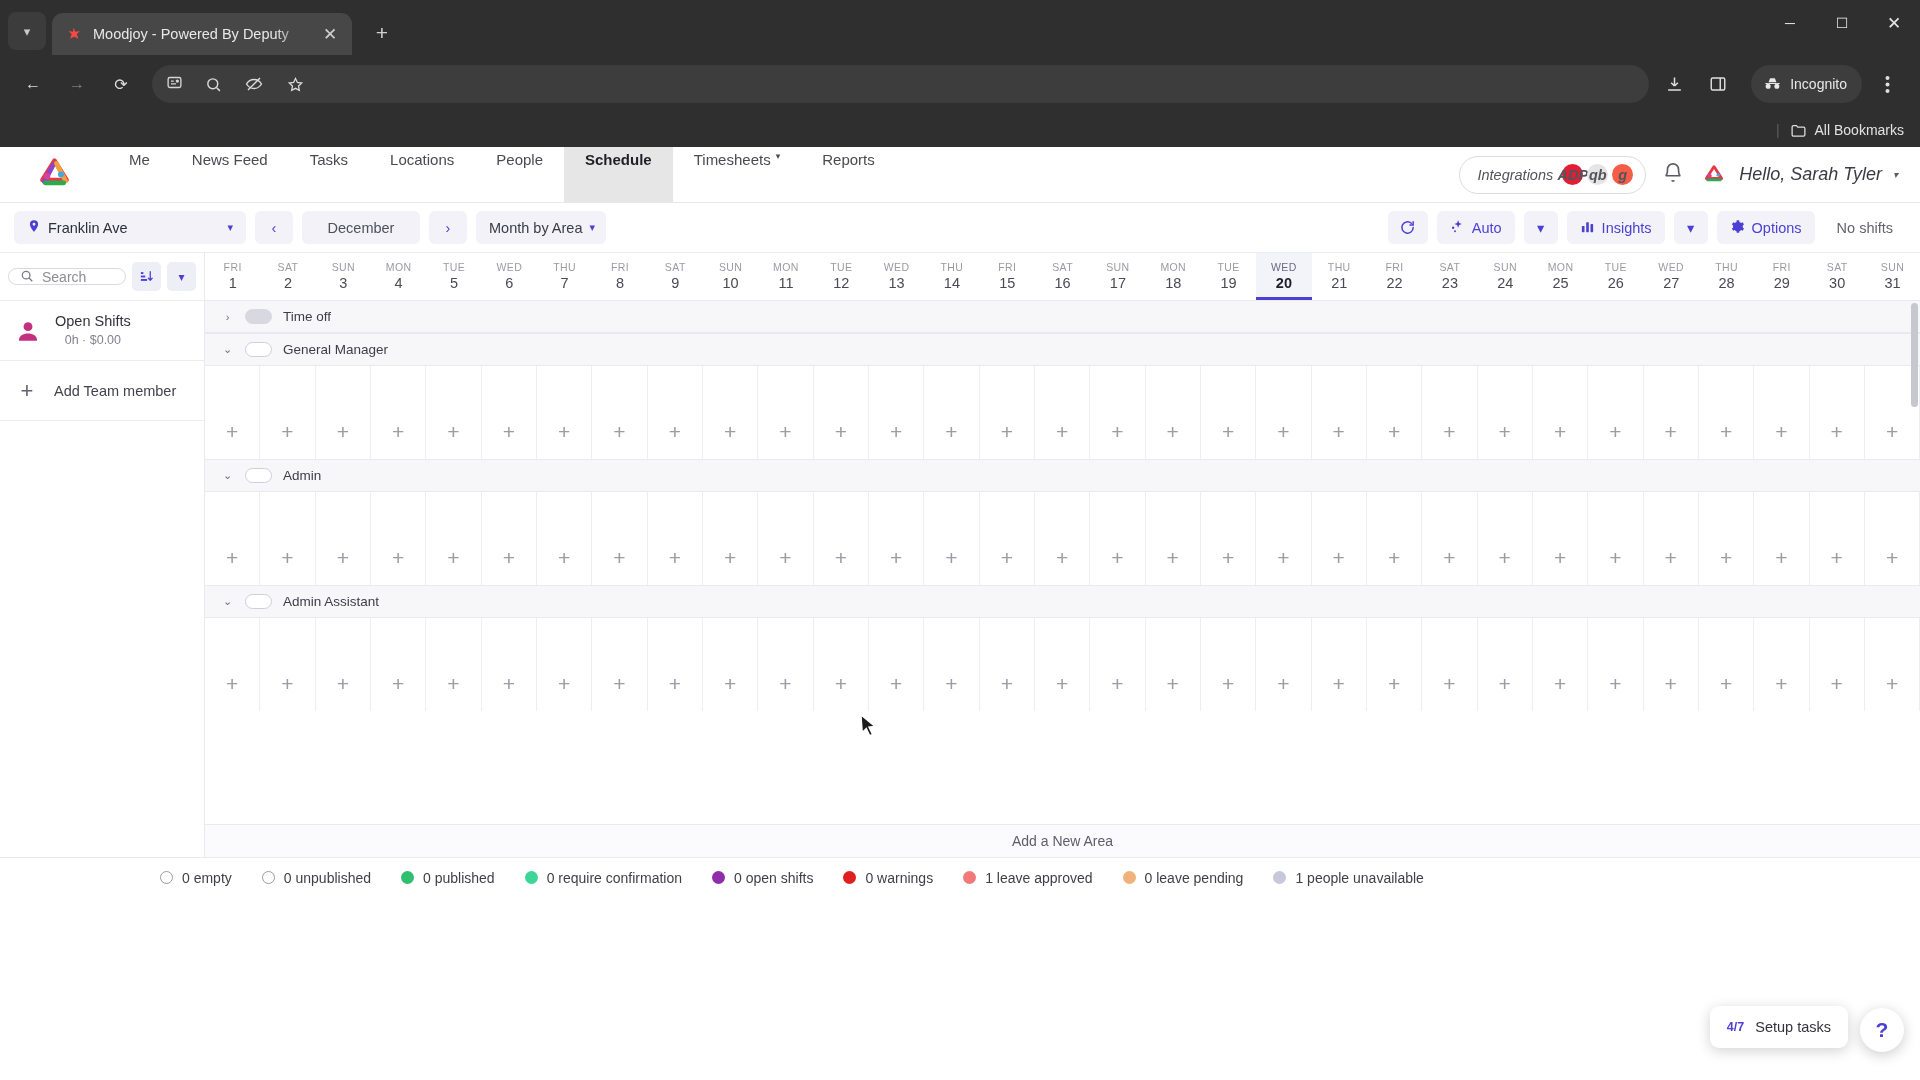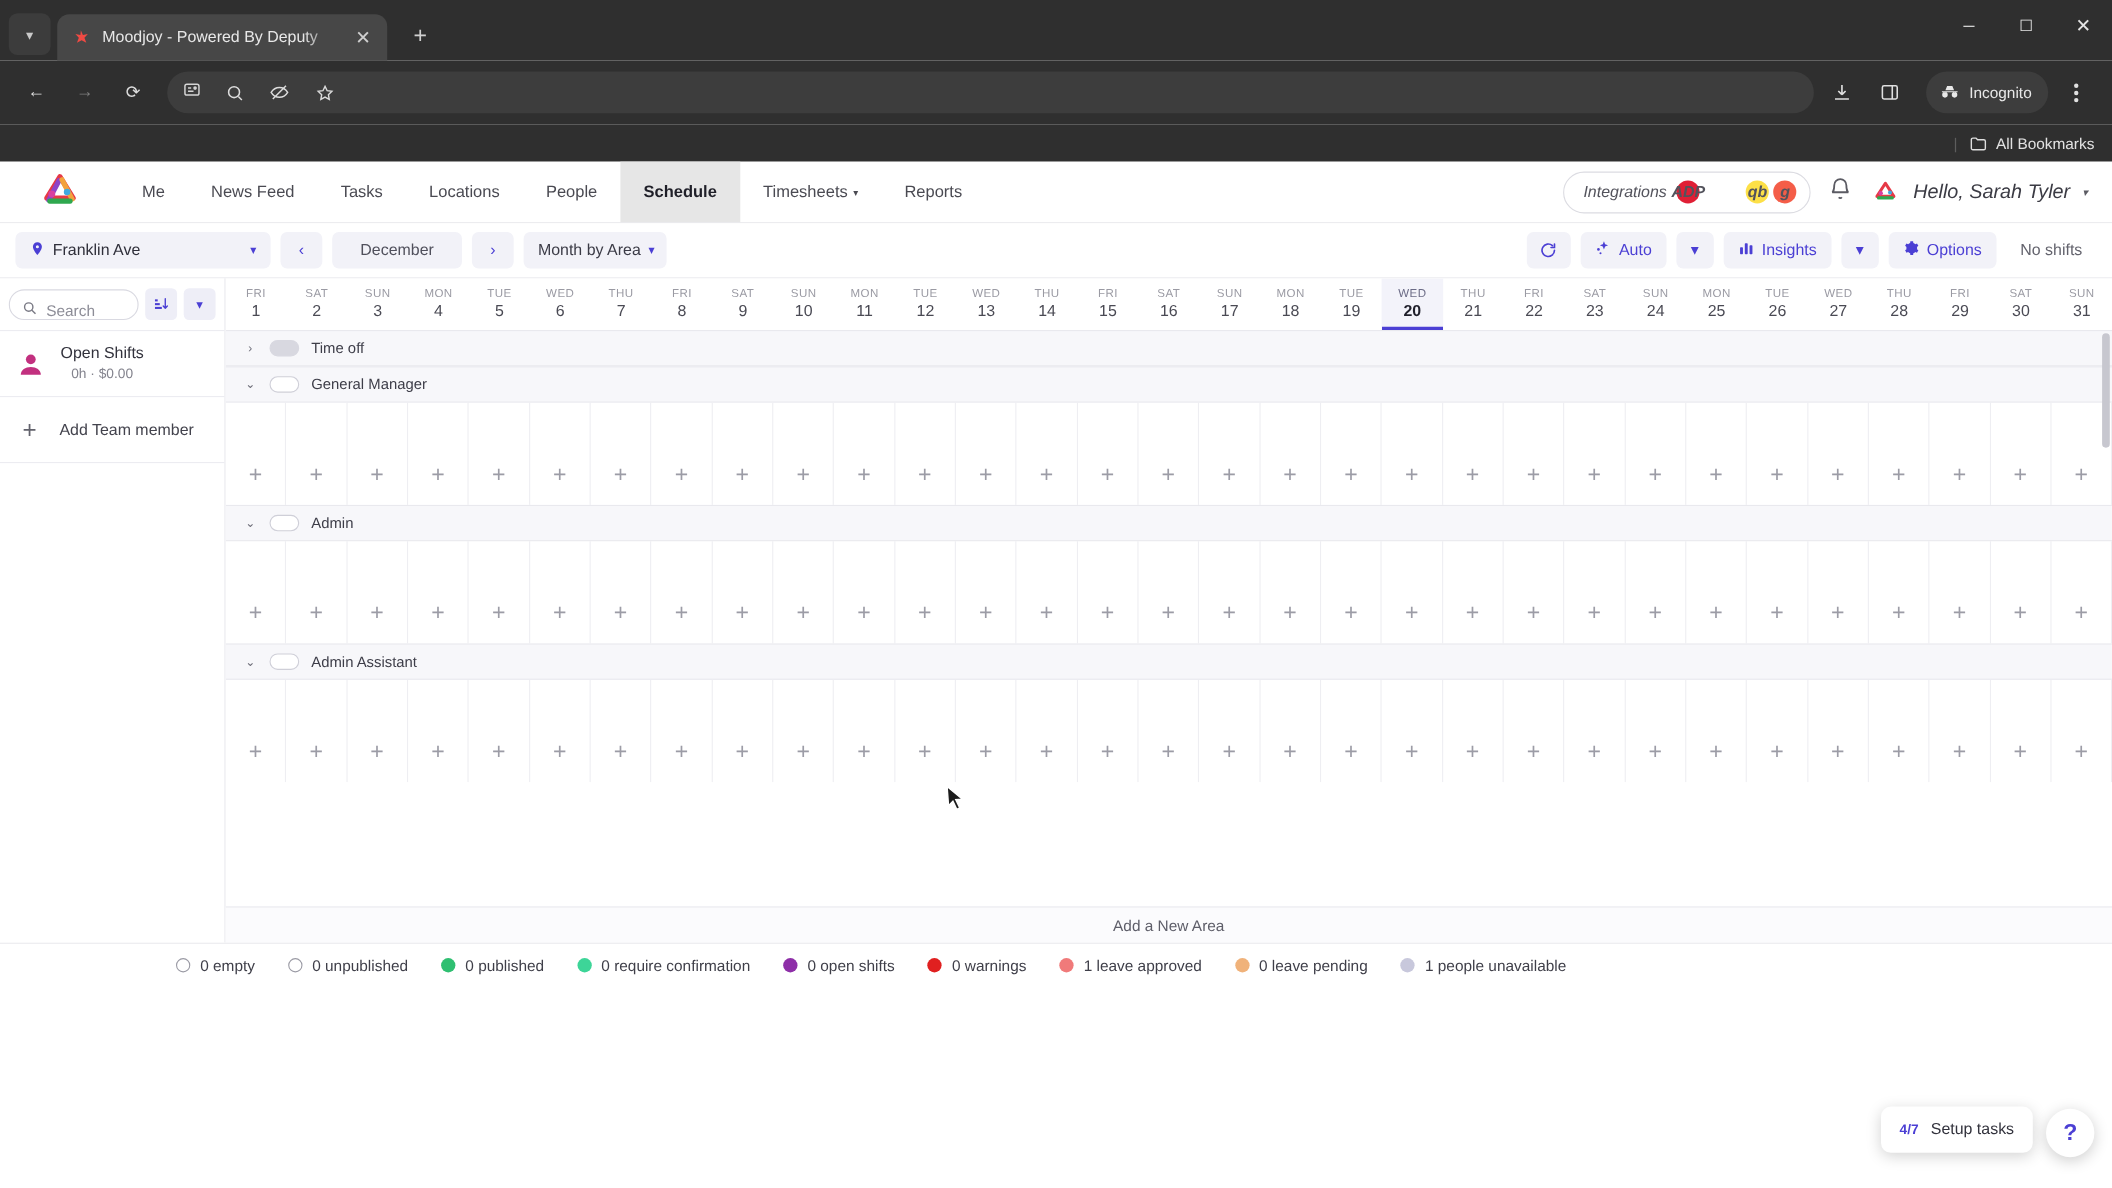--- a/index.html
+++ b/index.html
@@ -34,21 +34,21 @@
       height:38px; padding:0 15px 0 12px; color:#e8e8e8; font-size:14px; margin-left:8px; }
   .bookmark-bar { background:#2f2f2f; height:34px; display:flex; align-items:center; justify-content:flex-end;
       padding:0 16px; gap:10px; }
   .bm-sep { color:#5d5d5d; font-size:14px; }
   .bm-all { display:flex; align-items:center; gap:8px; color:#e2e2e2; font-size:14px; }
 
   
   .app-header { height:56px; background:#fff; display:flex; align-items:stretch; border-bottom:1px solid #e8e8ec; }
   .brand { width:108px; display:flex; align-items:center; justify-content:center; flex:0 0 108px; }
   .mainnav { display:flex; align-items:stretch; }
-  .mainnav a { display:flex; align-items:center; padding:4px 21px; font-size:15px; color:#4a4a52; text-decoration:none; }
+  .mainnav a { display:flex; padding:4px 21px; font-size:15px; color:#4a4a52; text-decoration:none; }
   .mainnav a.active { background:#e6e6e6; color:#1f1f28; font-weight:bold; }
   .mainnav a .caret { margin-left:5px; font-size:9px; }
   .header-right { margin-left:auto; display:flex; align-items:center; gap:16px; padding-right:22px;font-style:italic; }
   .integrations { display:flex; align-items:center; gap:9px; border:1px solid #dcdce2; border-radius:22px;
       height:38px; padding:0 12px 0 17px; }
   .integrations span { font-size:14.5px; color:#53535c; }
   .int-ico { width:21px; height:21px; border-radius:50%; display:flex; align-items:center; justify-content:center;
       font-size:9.5px; color:#fff; font-weight:bold; }
   .bell { position:relative; color:#5b5b63; }
   .userbox { display:flex; align-items:center; gap:11px; }
@@ -69,22 +69,22 @@
   .btn.icon-only { width:40px; justify-content:center; padding:0; }
   .btn.caret-only { width:34px; justify-content:center; padding:0; }
   .btn.plain { background:transparent; color:#63636d; }
 
   
   .workspace { display:flex; height:604px; }
 
   
   .sidebar { width:205px; flex:0 0 205px; border-right:1px solid #e9e9ee; display:flex; flex-direction:column; }
   .search-row { height:47px; display:flex; align-items:center; padding:0 8px; gap:6px; }
-  .search-field { flex:1; height:28px; border:1px solid #d9d9e1; border-radius:16px; display:flex;
-      align-items:flex-end; gap:8px; padding:0 11px; }
+  .search-field { flex:1; height:17px; border:1px solid #d9d9e1; border-radius:16px; display:flex;
+      align-items:flex-start; gap:8px; padding:0 11px; }
   .search-field span { font-size:14px; color:#8d8d97; }
   .sq-btn { width:29px; height:29px; border-radius:5px; background:#eeeef7; display:flex;
       align-items:center; justify-content:center; color:#4b3fd4; }
   .person { height:61px; display:flex; align-items:center; gap:12px; padding:0 13px;
       border-top:1px solid #ececf1; border-bottom:1px solid #ececf1; }
   .person + .person { border-top:none; }
   .p-av { width:30px; height:30px; flex:0 0 30px; display:flex; align-items:center; justify-content:center; }
   .p-name { font-size:14.5px; color:#32323c; line-height:1.35; }
   .p-sub { font-size:12.5px; color:#83838d; line-height:1.35;text-align:center; }
   .add-member { height:60px; display:flex; align-items:center; gap:14px; padding:0 14px;
@@ -262,21 +262,21 @@
       </a>
       <a href="#" class="">
         <span>Reports</span>
       </a>
     </nav>
   <div class="header-right">
     <div class="integrations">
       <span>Integrations</span>
       <span id="int-badges" style="display:flex;gap:4px">
           <span class="int-ico" style="background: rgb(224, 31, 53);">ADP</span>
-          <span class="int-ico" style="background: #fde047; margin-left: 38px;">qb</span>
+          <span class="int-ico" style="background: #e5e5e5;">qb</span>
           <span class="int-ico" style="background: rgb(244, 93, 72);">g</span>
         </span>
     </div>
     <span class="bell">
       <svg width="22" height="22" viewBox="0 0 24 24" fill="none" stroke="#5b5b63" stroke-width="1.8">
         <path d="M18 8a6 6 0 10-12 0c0 6-2 7-2 7h16s-2-1-2-7z"></path>
           <path d="M10.5 20a1.8 1.8 0 003 0"></path>
       </svg>
     </span>
     <div class="userbox">

